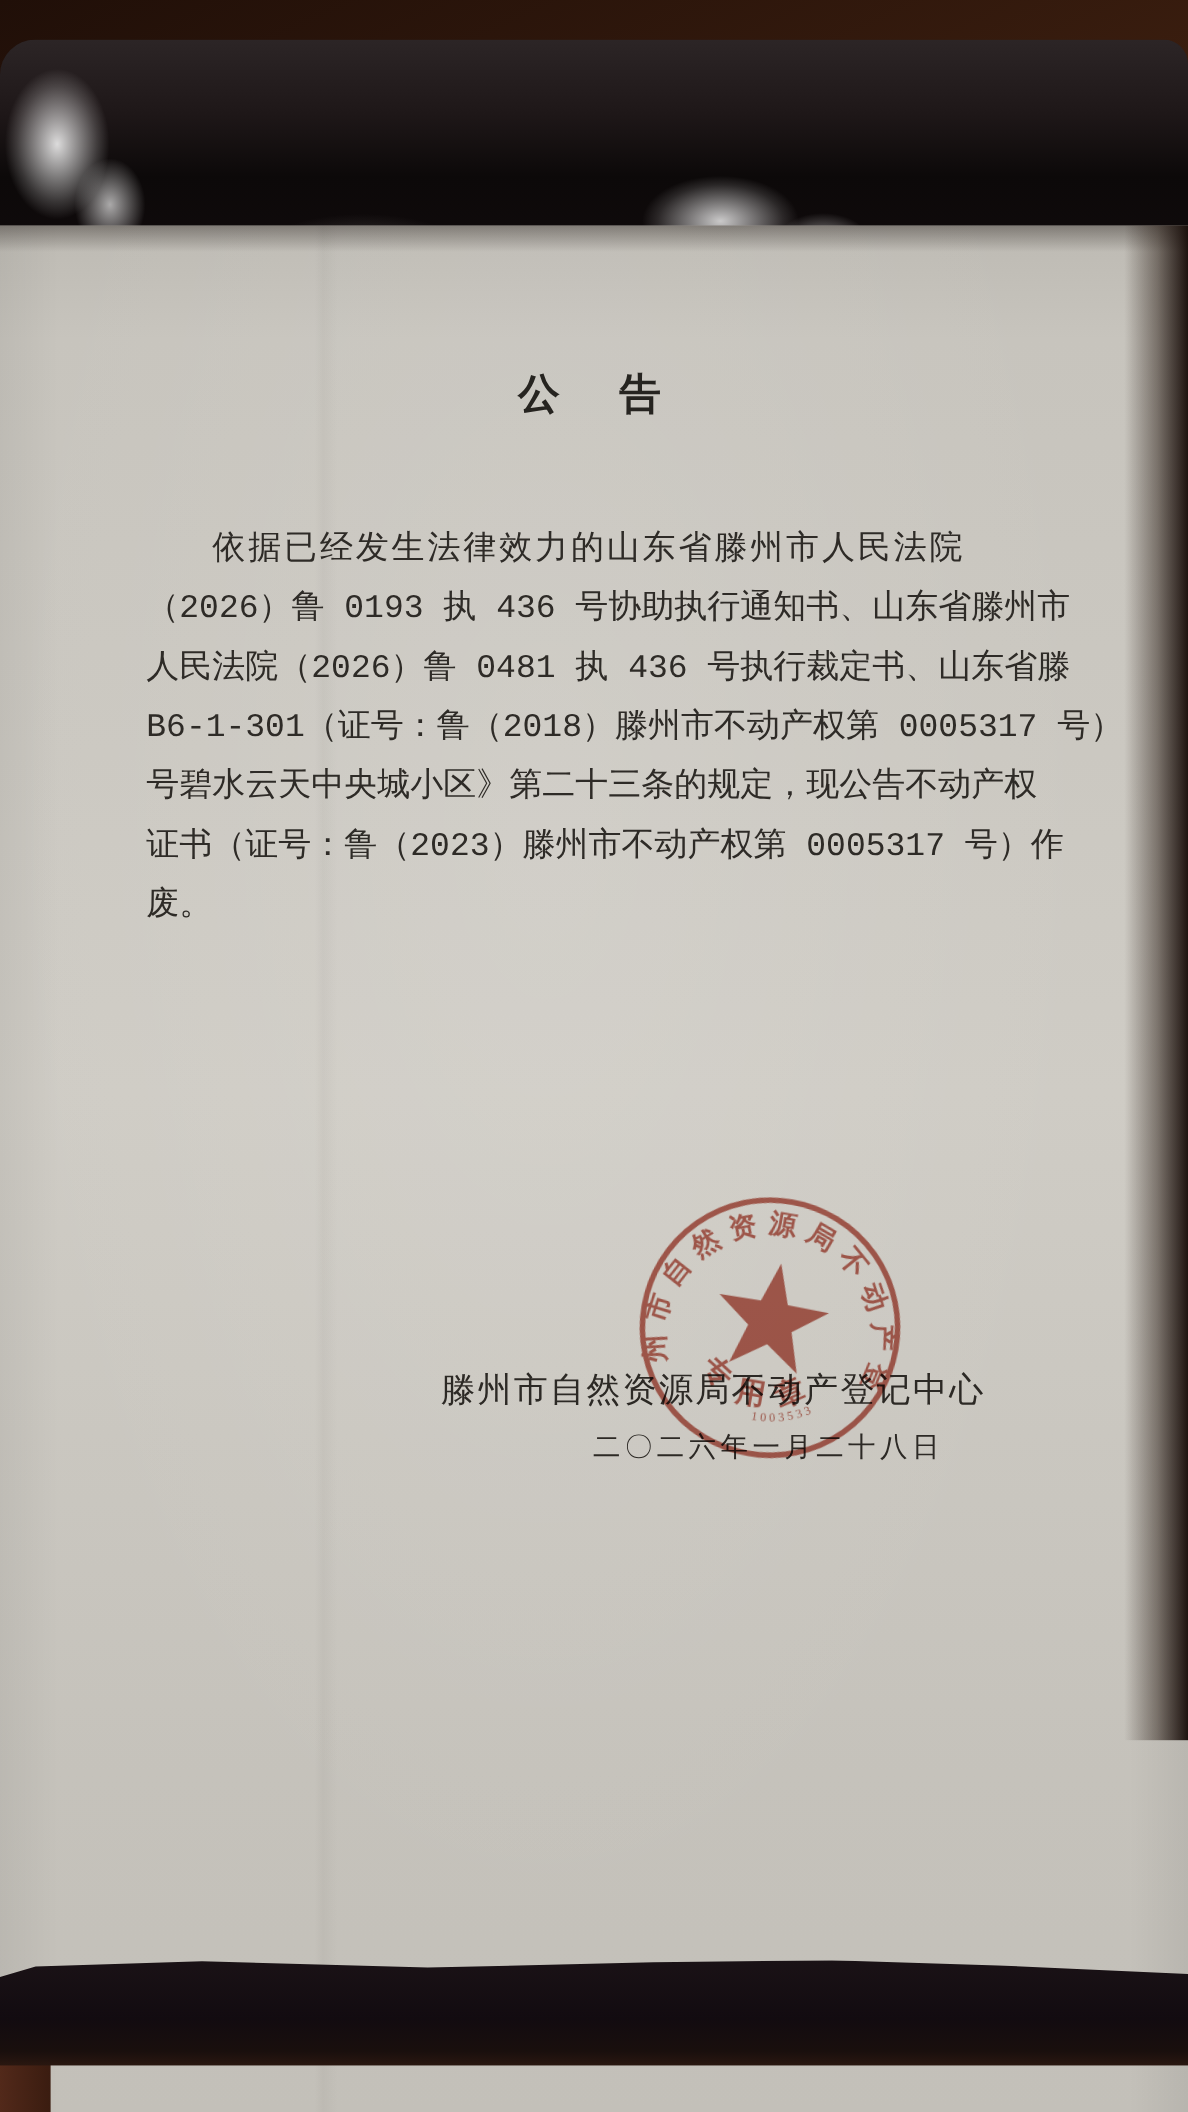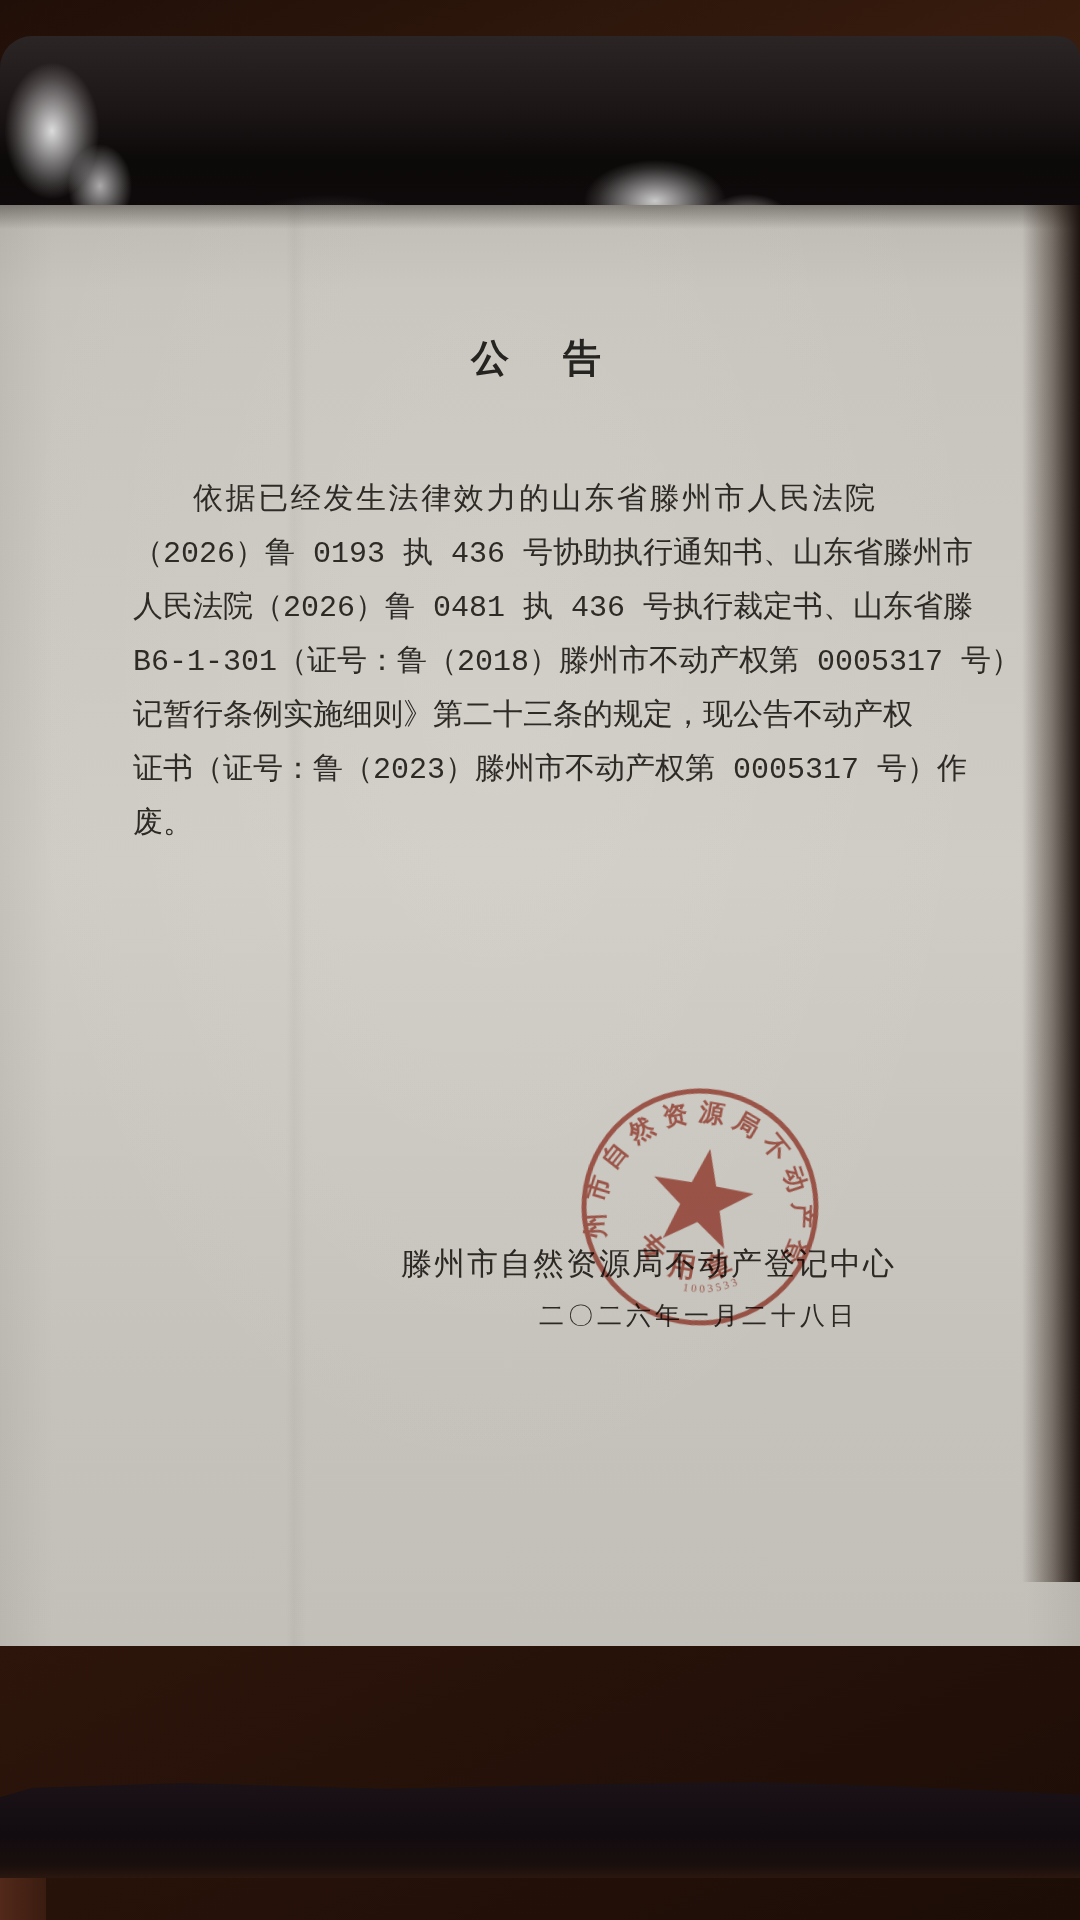--- a/index.html
+++ b/index.html
@@ -15,21 +15,21 @@
     background:
       radial-gradient(ellipse 66px 95px at 52px 95px, rgba(255,255,255,0.85), rgba(255,255,255,0.18) 55%, transparent 72%),
       radial-gradient(ellipse 46px 60px at 100px 150px, rgba(255,255,255,0.65), transparent 70%),
       radial-gradient(ellipse 95px 55px at 655px 165px, rgba(255,255,255,0.78), rgba(255,255,255,0.12) 60%, transparent 75%),
       radial-gradient(ellipse 60px 38px at 748px 185px, rgba(255,255,255,0.55), transparent 72%),
       radial-gradient(ellipse 130px 45px at 330px 190px, rgba(210,205,200,0.22), transparent 70%),
       linear-gradient(180deg,#2c2526 0%,#1e1718 38%,#0c0909 70%,#0f0a0b 100%);
   }
   
   .paper{
-    position:absolute;left:0;top:205px;width:1080px;height:1441px;
+    position:absolute;left:0;top:205px;width:1080px;height:1715px;
     background:
       radial-gradient(ellipse at 46% 32%, rgba(255,255,255,0.10), transparent 62%),
       linear-gradient(90deg, rgba(0,0,0,0.05) 0%, transparent 5%, transparent 95%, rgba(0,0,0,0.06) 100%),
       linear-gradient(90deg, transparent 26.5%, rgba(110,105,98,0.07) 27.2%, transparent 28.4%),
       linear-gradient(180deg,#bdbab3 0%,#c7c4bd 6%,#cbc8c1 28%,#cfccc5 46%,#cac7c0 64%,#c5c2bb 82%,#c3c0b9 100%);
     color:#2e2b27;
   }
   .top-shadow{position:absolute;left:0;top:0;width:100%;height:24px;
     background:linear-gradient(180deg,rgba(35,28,24,0.40),transparent);}
   
@@ -87,21 +87,21 @@
   <div class="paper">
     <div class="top-shadow"></div>
 
     <h1 class="title">公　告</h1>
 
     <div class="body">
       <div class="line indent">依据已经发生法律效力的山东省滕州市人民法院</div>
       <div class="line">（2026）鲁 0193 执 436 号协助执行通知书、山东省滕州市</div>
       <div class="line">人民法院（2026）鲁 0481 执 436 号执行裁定书、山东省滕</div>
       <div class="line">B6-1-301（证号：鲁（2018）滕州市不动产权第 0005317 号）</div>
-      <div class="line">记暂行条例实施细则》第二十三条的规定，现公告不动产权</div>
+      <div class="line">号碧水云天中央城小区》第二十三条的规定，现公告不动产权</div>
       <div class="line">证书（证号：鲁（2023）滕州市不动产权第 0005317 号）作</div>
       <div class="line last">废。</div>
     </div>
 
     <div class="signature">滕州市自然资源局不动产登记中心</div>
     <div class="date">二〇二六年一月二十八日</div>
 
     <div class="stamp">
       <svg viewBox="0 0 250 250" width="250" height="250">
         <defs>

